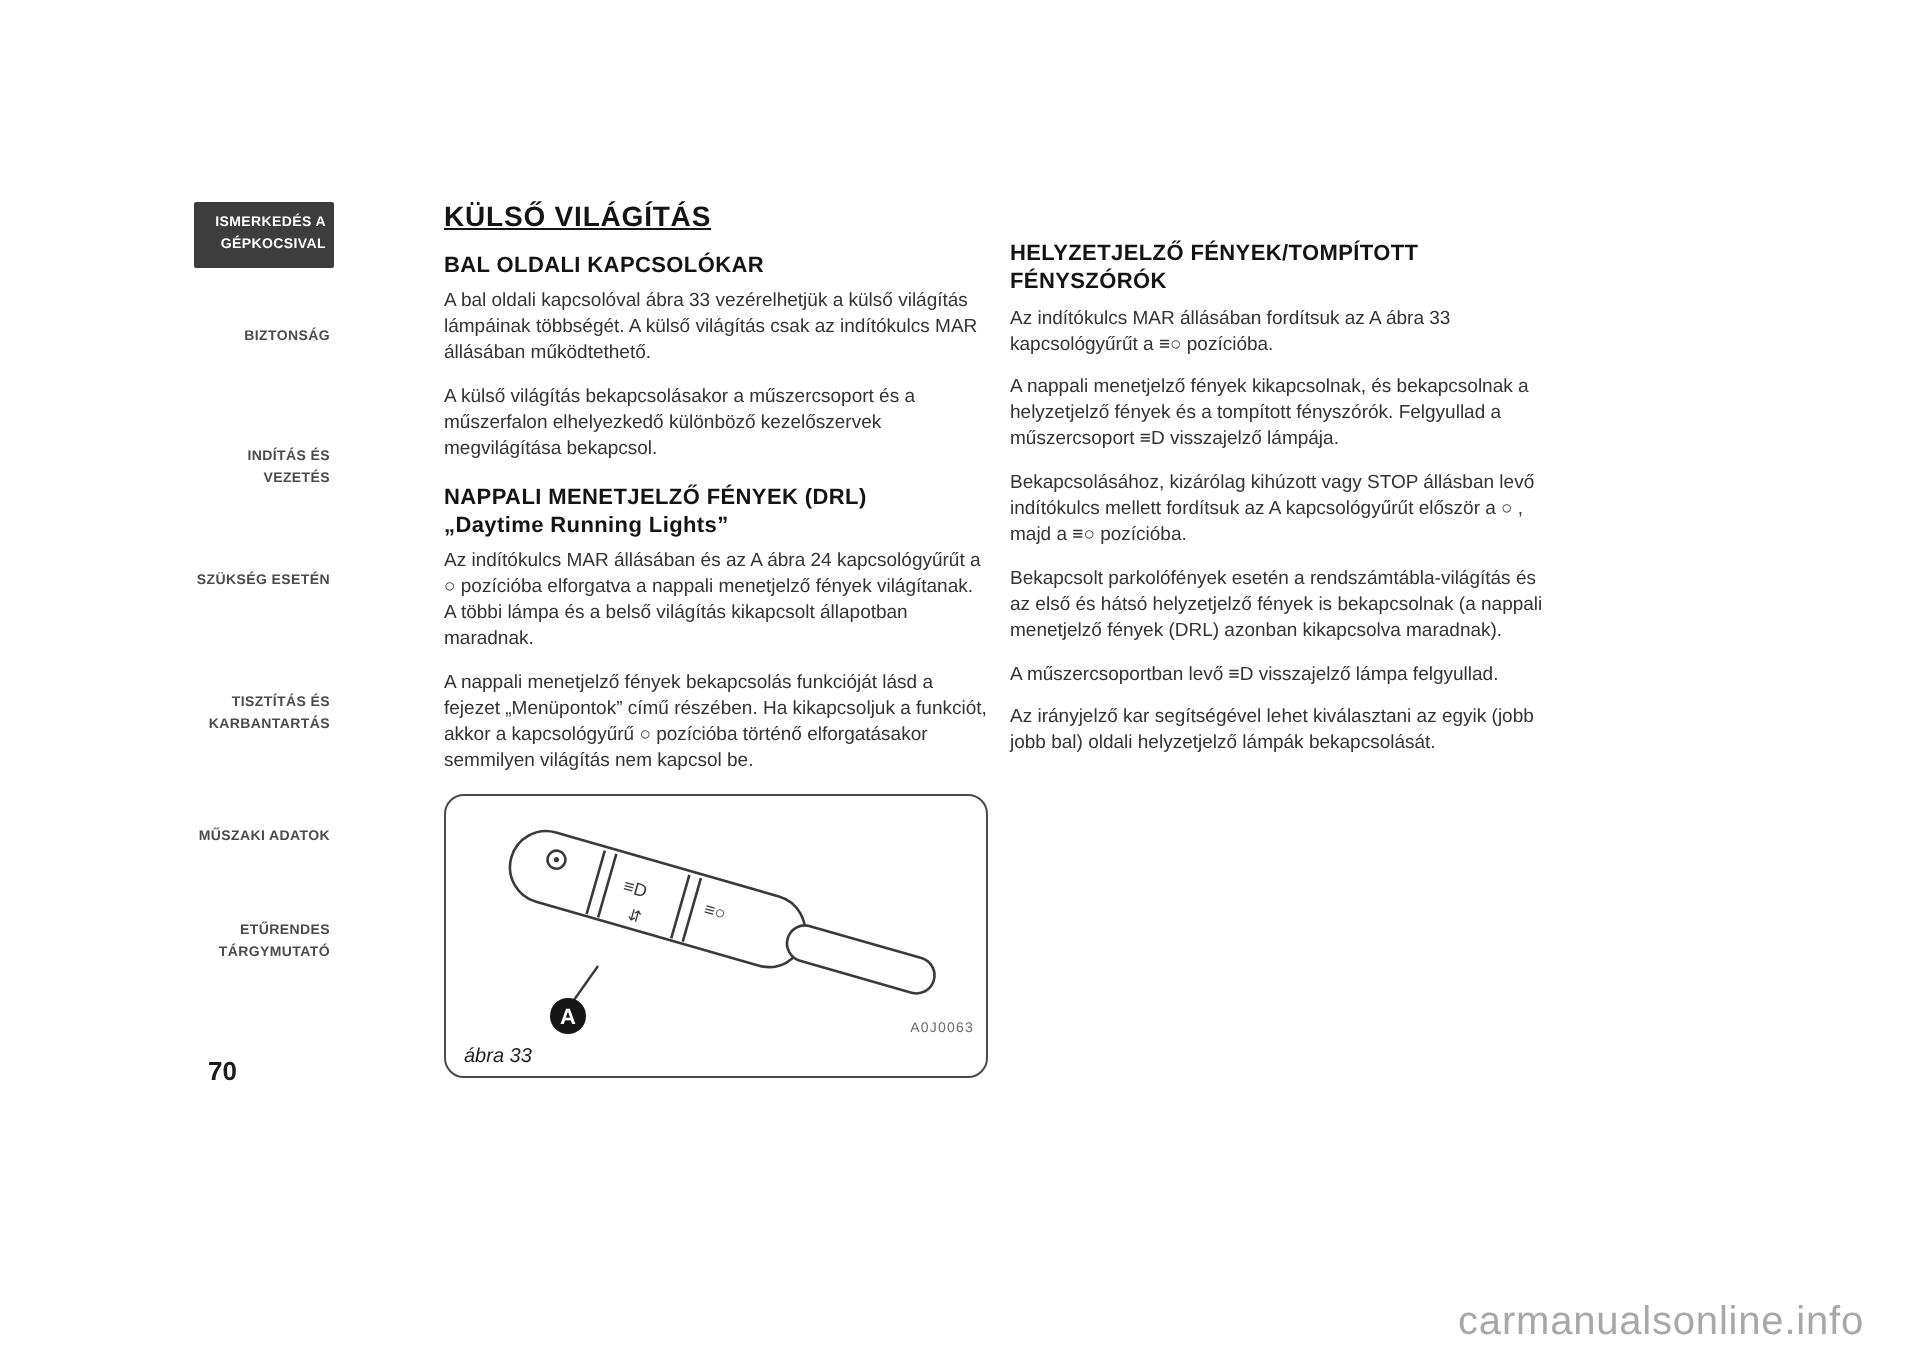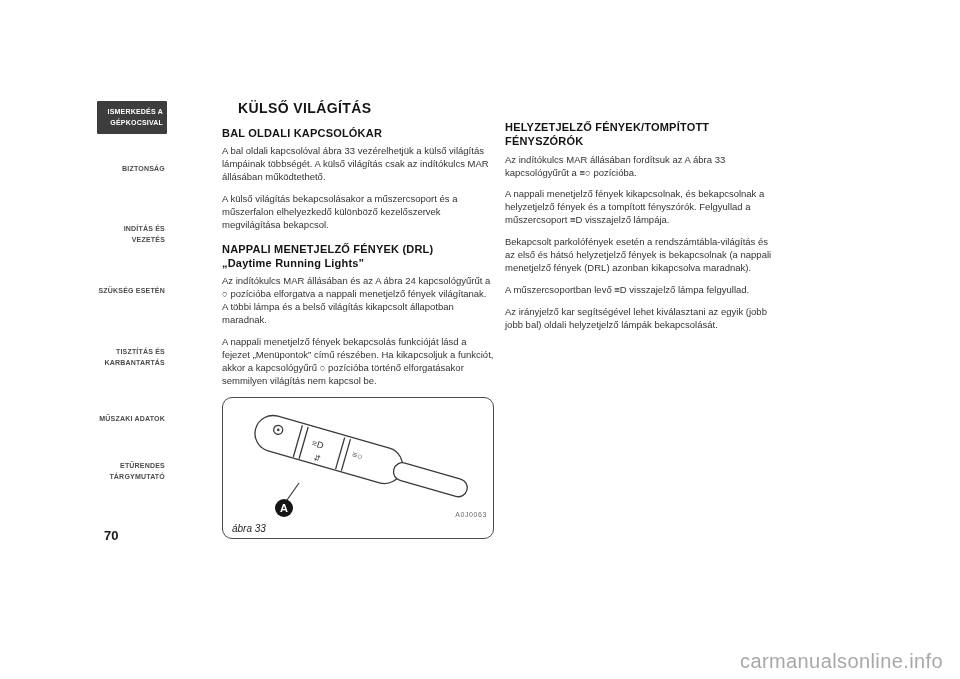--- a/index.html
+++ b/index.html
@@ -18,21 +18,21 @@
   .side-item.active{
     background:#3d3d3d;color:#fff;padding:6px 4px 6px 4px;border-radius:1px;
   }
   .pagenum{
     position:absolute;left:104px;top:528px;font-size:13px;font-weight:bold;color:#1a1a1a;text-align:right;
   }
   
   .col-left{position:absolute;left:222px;top:100px;width:272px;}
   .col-right{position:absolute;left:505px;top:104px;width:274px;}
   .title{
-    font-size:14px;font-weight:bold;color:#141414;letter-spacing:.4px;margin:0 16px 10px;
+    font-size:14px;font-weight:bold;color:#141414;letter-spacing:.4px;margin:0 0 10px;text-decoration:underline;
   }
   .sec-head{
     font-size:11px;font-weight:bold;color:#141414;margin:10px 0 5px;
     white-space:pre-line;line-height:1.3;letter-spacing:.2px;
   }
   .body-p{
     font-size:9.5px;line-height:1.36;margin:0 0 9px;color:#333;
   }
   
   .figure{
@@ -41,21 +41,21 @@
   }
   .figure svg{position:absolute;left:0;top:0;}
   .fig-caption{
     position:absolute;left:9px;bottom:4px;font-size:10px;font-style:italic;color:#1f1f1f;margin-top:10px;
   }
   .fig-code{
     position:absolute;right:6px;bottom:20px;font-size:7px;color:#6a6a6a;letter-spacing:.6px;
   }
   
   .watermark{
-    position:absolute;right:17px;bottom:6px;font-size:20px;color:#a8a8a8;letter-spacing:.4px;
+    position:absolute;right:28px;bottom:6px;font-size:20px;color:#a8a8a8;letter-spacing:.4px;
   }
 </style>
 </head>
 <body>
 
 <div class="page">
 
   <div class="sidebar">
     <div class="side-item active" style="top:101px;">ISMERKEDÉS A
 GÉPKOCSIVAL</div>
@@ -106,20 +106,21 @@
       <div class="fig-code">A0J0063</div>
     </div>
   </div>
 
   <div class="col-right">
     <div class="sec-head" style="margin-top:16px;">HELYZETJELZŐ FÉNYEK/TOMPÍTOTT
 FÉNYSZÓRÓK</div>
     <p class="body-p">Az indítókulcs MAR állásában fordítsuk az A ábra 33 kapcsológyűrűt a ≡○ pozícióba.</p>
     <p class="body-p">A nappali menetjelző fények kikapcsolnak, és bekapcsolnak a helyzetjelző fények és a tompított fényszórók. Felgyullad a műszercsoport ≡D visszajelző lámpája.</p>
 
+    <p class="body-p">Bekapcsolásához, kizárólag kihúzott vagy STOP állásban levő indítókulcs mellett fordítsuk az A kapcsológyűrűt először a ○ , majd a ≡○ pozícióba.</p>
     <p class="body-p">Bekapcsolt parkolófények esetén a rendszámtábla-világítás és az első és hátsó helyzetjelző fények is bekapcsolnak (a nappali menetjelző fények (DRL) azonban kikapcsolva maradnak).</p>
     <p class="body-p">A műszercsoportban levő ≡D visszajelző lámpa felgyullad.</p>
     <p class="body-p">Az irányjelző kar segítségével lehet kiválasztani az egyik (jobb jobb bal) oldali helyzetjelző lámpák bekapcsolását.</p>
   </div>
 
   <div class="watermark">carmanualsonline.info</div>
 
 </div>
 
 </body></html>

